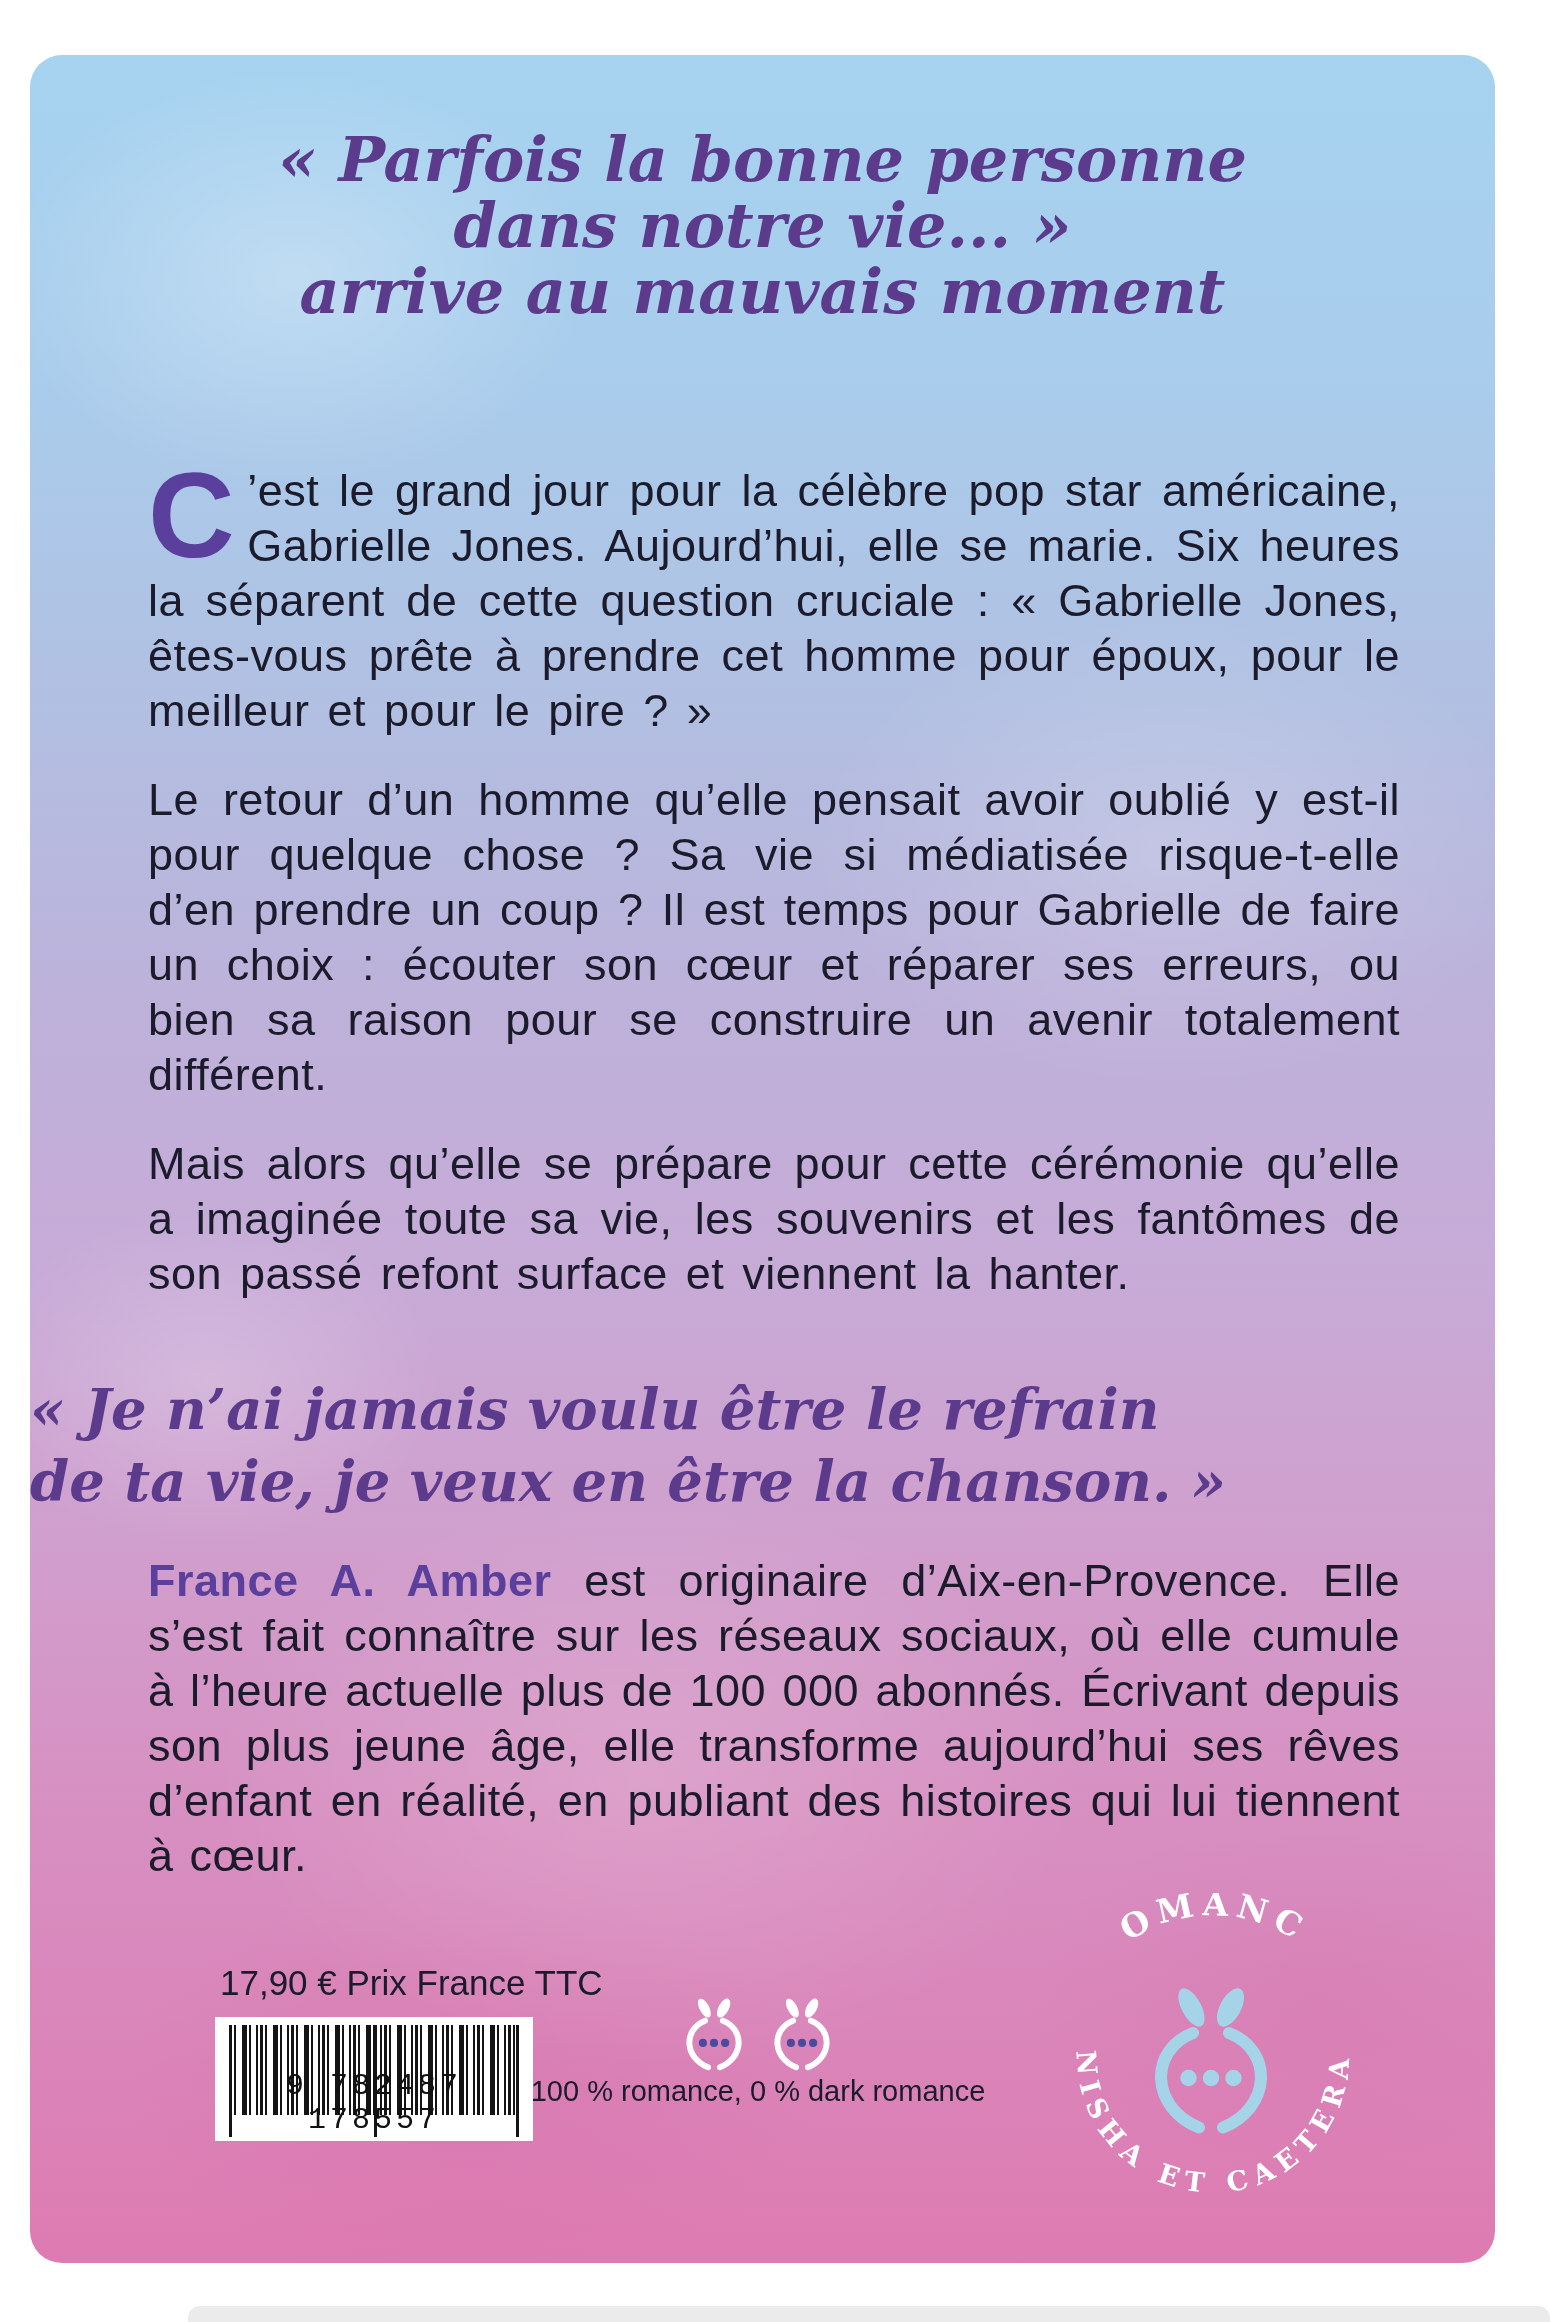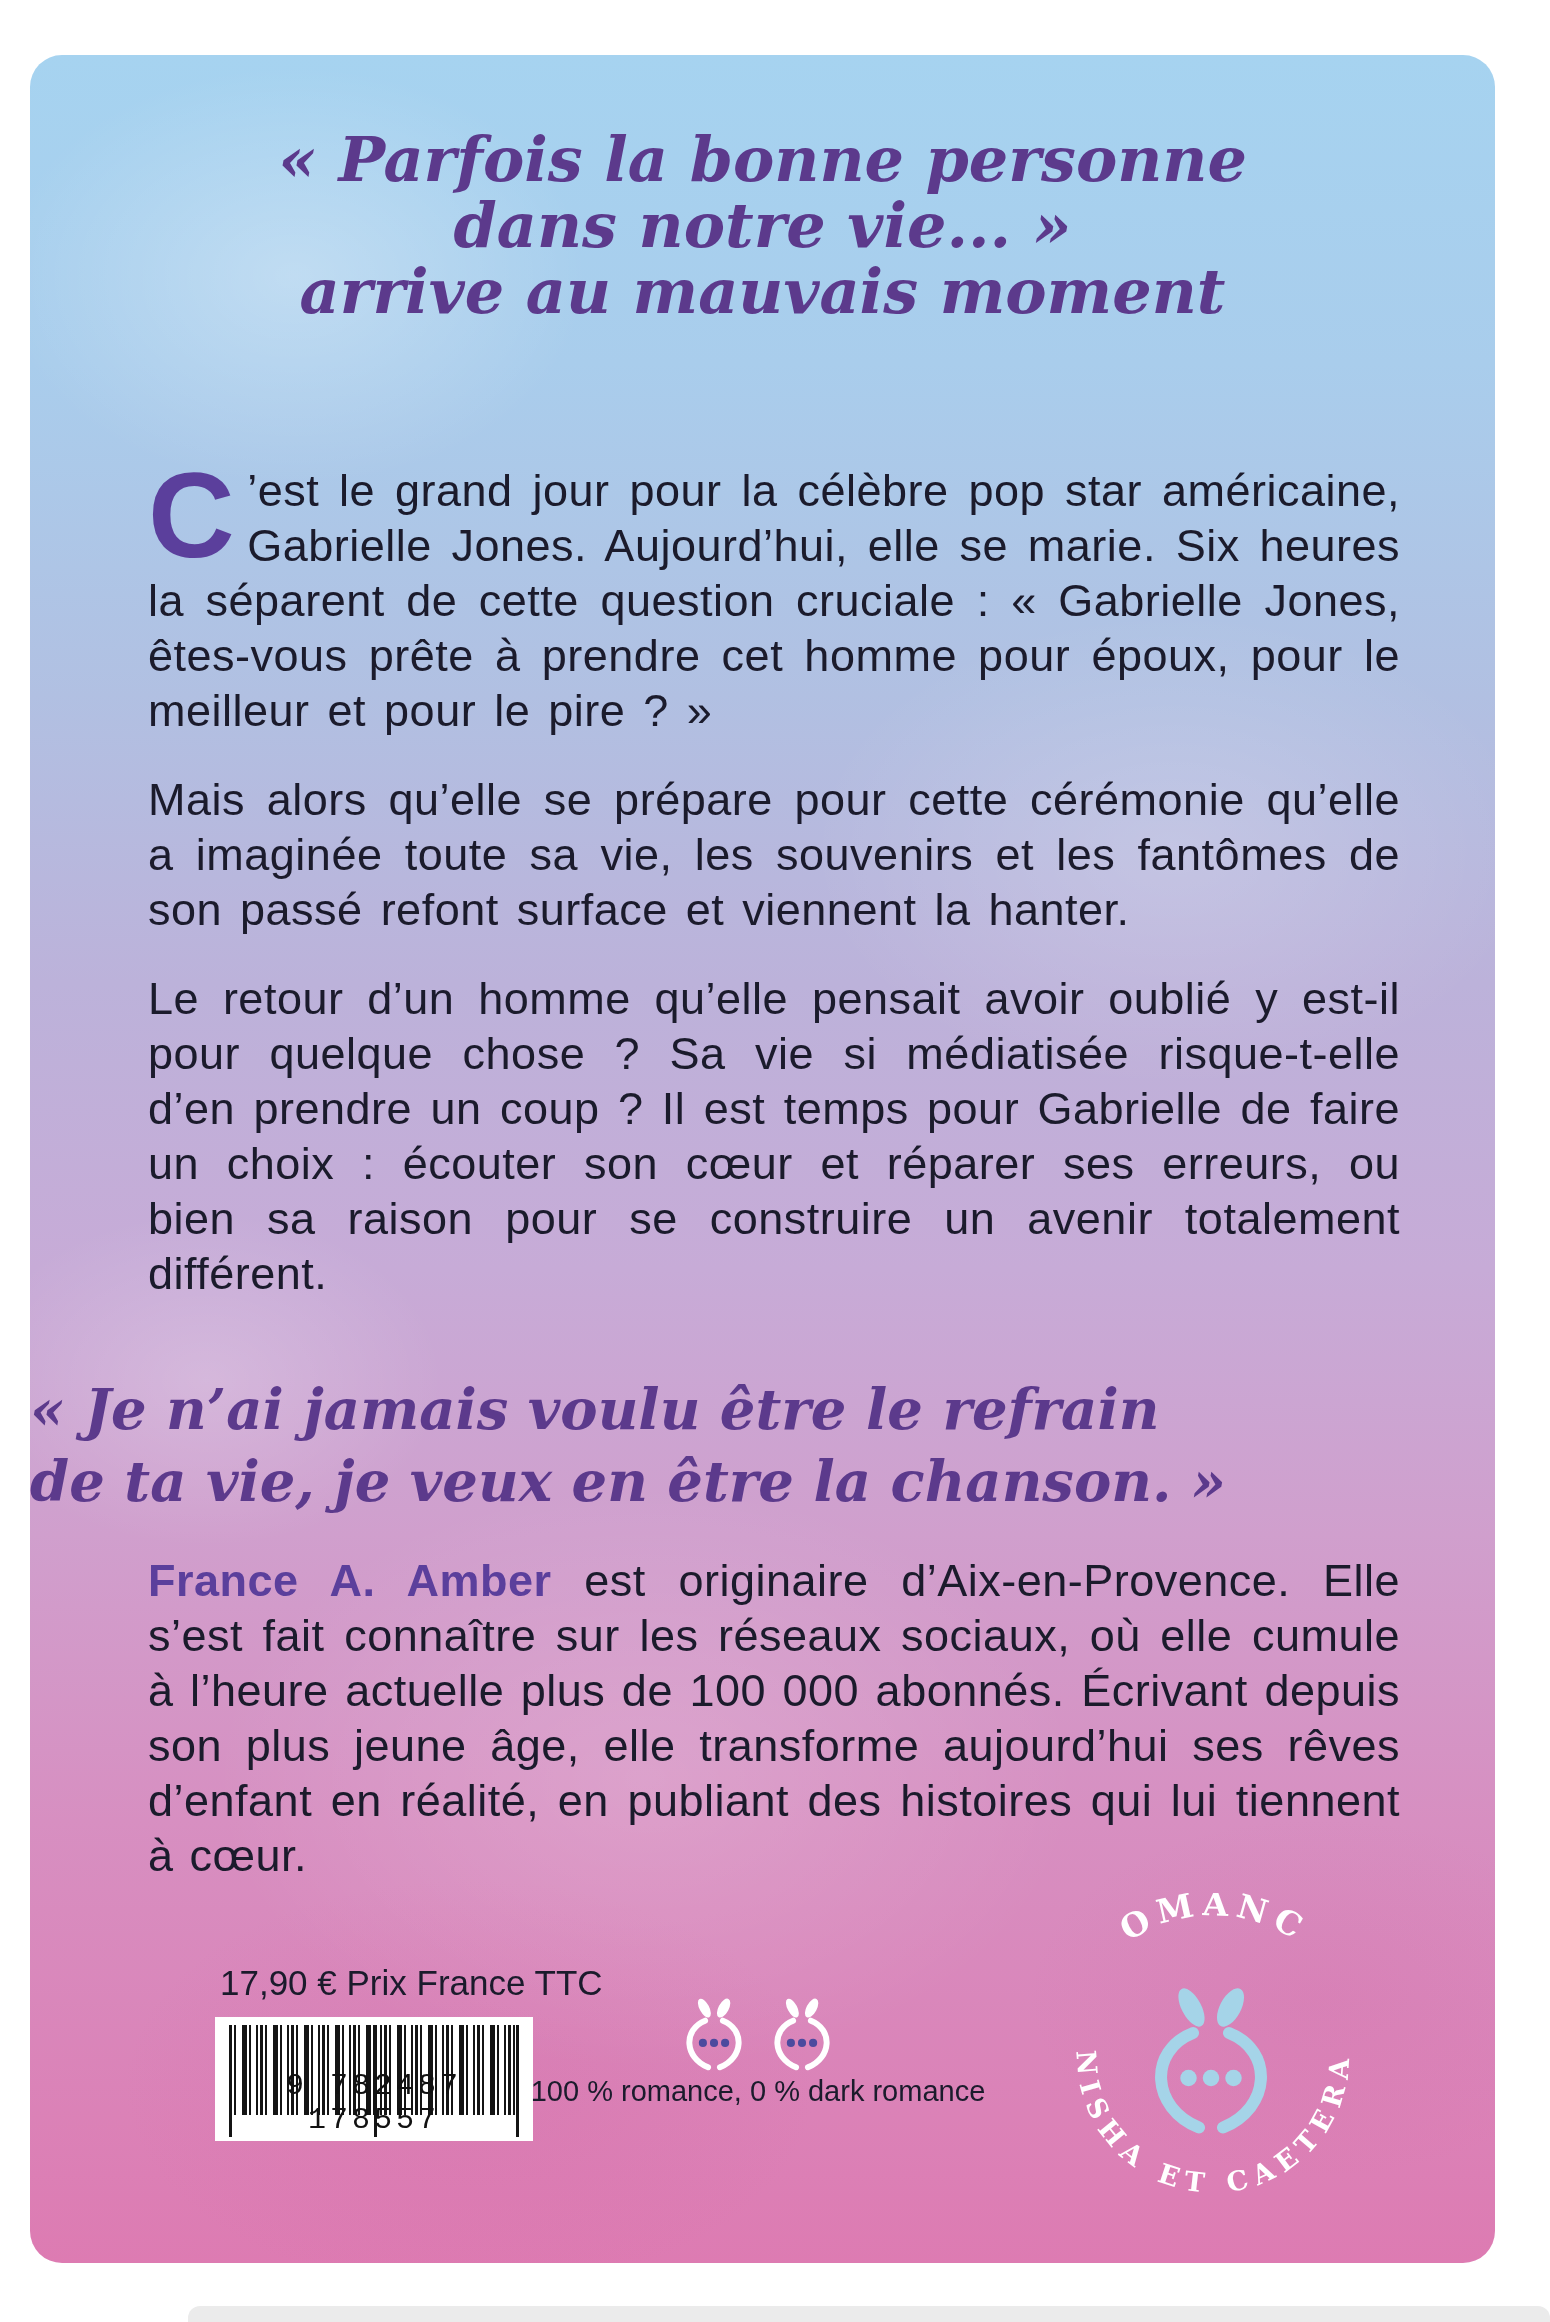--- a/index.html
+++ b/index.html
@@ -78,22 +78,22 @@
   <div class="card">
 
     <div class="top-quote script">
       <span class="q-line">« Parfois la bonne personne</span>
       <span class="q-line">dans notre vie... »</span>
       <span class="q-line">arrive au mauvais moment</span>
     </div>
 
     <div class="synopsis">
       <p class="para"><span class="dropcap">C</span><span>’est le grand jour pour la célèbre pop star américaine, Gabrielle Jones. Aujourd’hui, elle se marie. Six heures la séparent de cette question cruciale : « Gabrielle Jones, êtes-vous prête à prendre cet homme pour époux, pour le meilleur et pour le pire ? »</span></p>
+      <p class="para">Le retour d’un homme qu’elle pensait avoir oublié y est-il pour quelque chose ? Sa vie si médiatisée risque-t-elle d’en prendre un coup ? Il est temps pour Gabrielle de faire un choix : écouter son cœur et réparer ses erreurs, ou bien sa raison pour se construire un avenir totalement différent.</p>
       <p class="para">Mais alors qu’elle se prépare pour cette cérémonie qu’elle a imaginée toute sa vie, les souvenirs et les fantômes de son passé refont surface et viennent la hanter.</p>
-      <p class="para">Le retour d’un homme qu’elle pensait avoir oublié y est-il pour quelque chose ? Sa vie si médiatisée risque-t-elle d’en prendre un coup ? Il est temps pour Gabrielle de faire un choix : écouter son cœur et réparer ses erreurs, ou bien sa raison pour se construire un avenir totalement différent.</p>
     </div>
 
     <div class="mid-quote script">
       <span class="q-line">« Je n’ai jamais voulu être le refrain</span>
       <span class="q-line">de ta vie, je veux en être la chanson. »</span>
     </div>
 
     <p class="bio"><span class="author">France A. Amber</span><span> est originaire d’Aix-en-Provence. Elle s’est fait connaître sur les réseaux sociaux, où elle cumule à l’heure actuelle plus de 100 000 abonnés. Écrivant depuis son plus jeune âge, elle transforme aujourd’hui ses rêves d’enfant en réalité, en publiant des histoires qui lui tiennent à cœur.</span></p>
 
     <div class="price">17,90 € Prix France TTC</div>

